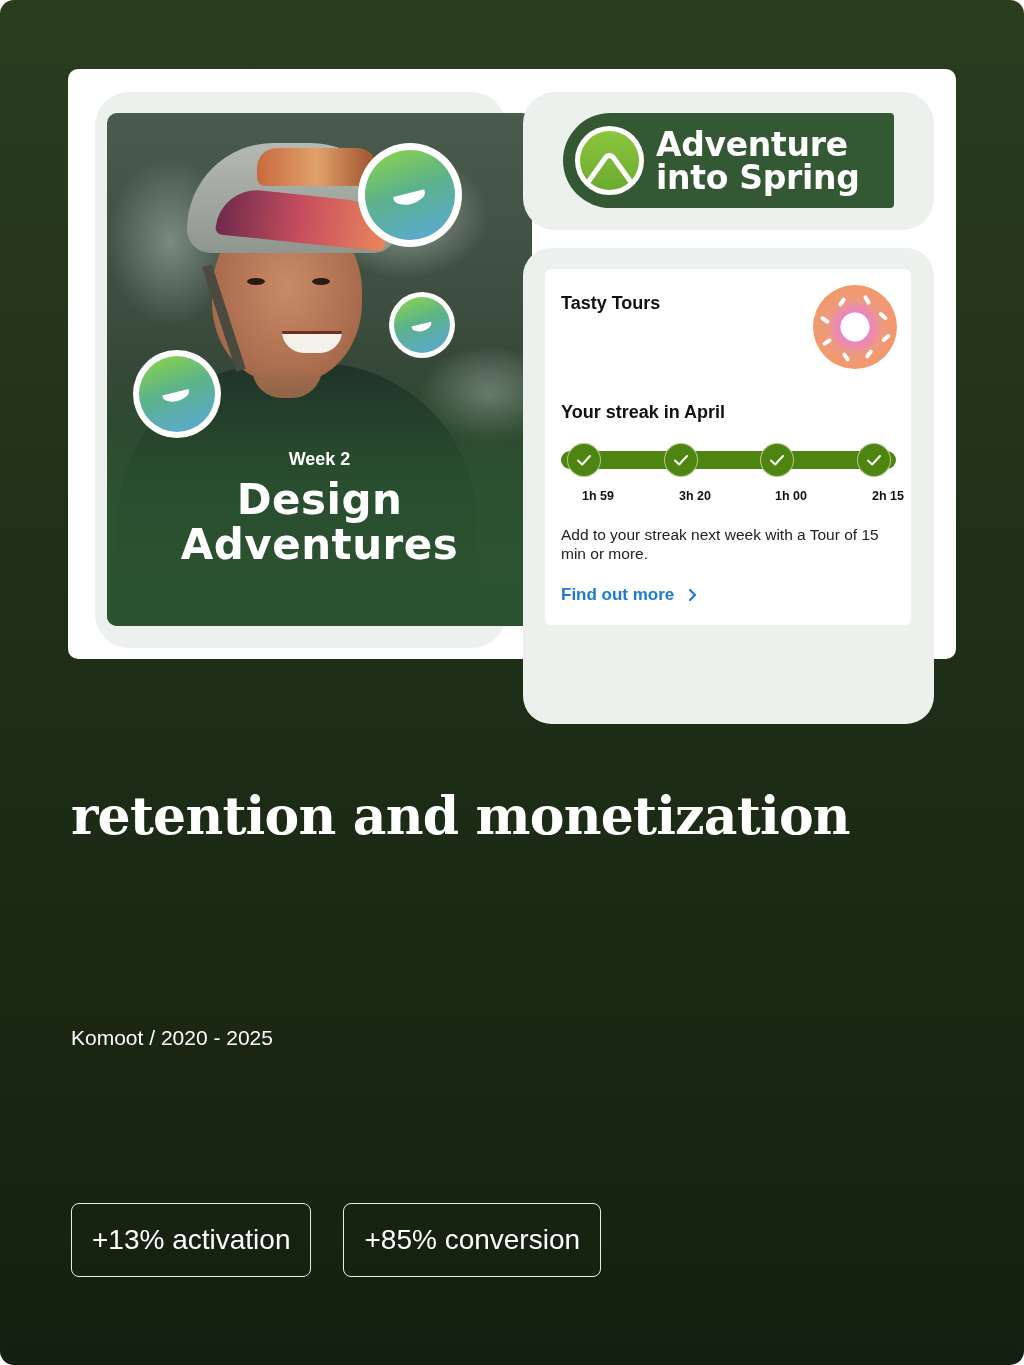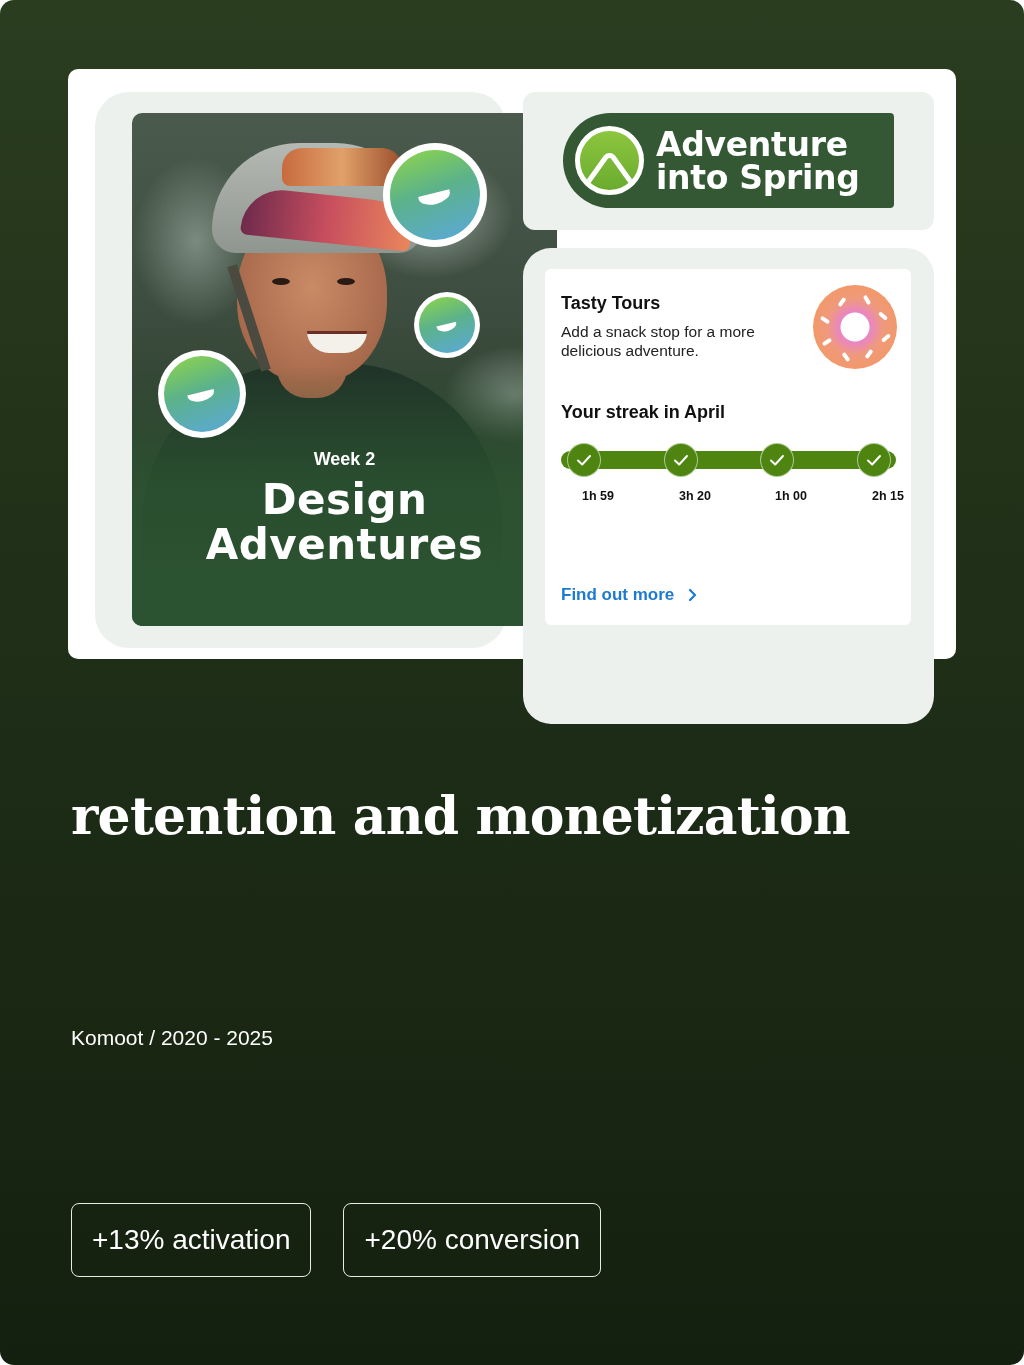--- a/index.html
+++ b/index.html
@@ -20,21 +20,21 @@
       width: 888px; height: 590px;
       background: #ffffff; border-radius: 10px;
     }
 
     .left-frame {
       position: absolute; left: 27px; top: 23px;
       width: 411px; height: 556px;
       background: #edf1ee; border-radius: 34px;
     }
     .promo {
-      position: absolute; left: 37px; top: 21px;
+      position: absolute; left: 12px; top: 21px;
       width: 425px; height: 513px;
       border-radius: 10px; overflow: hidden;
       background:
         radial-gradient(ellipse 120px 90px at 70% 20%, rgba(210,220,215,0.55), transparent 70%),
         radial-gradient(ellipse 90px 120px at 15% 25%, rgba(180,195,185,0.5), transparent 70%),
         radial-gradient(ellipse 100px 70px at 90% 55%, rgba(200,210,205,0.45), transparent 70%),
         linear-gradient(180deg, #4a5a4c 0%, #3c4c3e 40%, #2f4330 62%, #2c5331 100%);
     }
     
     .rider-body {
@@ -106,21 +106,21 @@
     .promo-title {
       position: absolute; left: 0; right: 0; top: 364px;
       text-align: center; color: #ffffff;
       font-family: "DejaVu Sans", sans-serif; font-weight: 700;
       font-size: 42px; line-height: 45px; letter-spacing: 0.5px;
     }
 
     .right-top-frame {
       position: absolute; left: 455px; top: 23px;
       width: 411px; height: 138px;
-      background: #edf1ee; border-radius: 12px;
+      background: #edf1ee; border-radius: 32px;
     }
     .badge-spring {
       position: absolute; left: 40px; top: 21px;
       width: 331px; height: 95px;
       background: #345834;
       border-radius: 48px 4px 4px 48px;
       display: flex; align-items: center;
     }
     .k-logo {
       margin-left: 12px; width: 69px; height: 69px; border-radius: 50%;
@@ -251,21 +251,20 @@
         <div class="spring-text">
           <span>Adventure</span>
           <span>into Spring</span>
         </div>
       </div>
     </div>
 
     <div class="right-bottom-frame">
       <div class="info-card">
         <div class="tasty-title">Tasty Tours</div>
-        <div class="tasty-desc">Add a snack stop for a more delicious adventure.</div>
         <div class="donut">
           <span class="sprinkle" style="left:27px;top:12px;transform:rotate(35deg);"></span>
           <span class="sprinkle" style="left:52px;top:10px;transform:rotate(-30deg);"></span>
           <span class="sprinkle" style="left:68px;top:26px;transform:rotate(-50deg);"></span>
           <span class="sprinkle" style="left:71px;top:48px;transform:rotate(50deg);"></span>
           <span class="sprinkle" style="left:54px;top:64px;transform:rotate(35deg);"></span>
           <span class="sprinkle" style="left:31px;top:67px;transform:rotate(-35deg);"></span>
           <span class="sprinkle" style="left:12px;top:52px;transform:rotate(55deg);"></span>
           <span class="sprinkle" style="left:10px;top:30px;transform:rotate(-55deg);"></span>
         </div>
@@ -292,36 +291,37 @@
           <svg viewBox="0 0 18 18">
               <path d="M3 9.5 L7.2 13.5 L15 5" fill="none" stroke="#ffffff" stroke-width="2" stroke-linecap="round" stroke-linejoin="round"></path>
             </svg>
         </div>
 
         <div class="streak-label" style="left:9px;">1h 59</div>
         <div class="streak-label" style="left:106px;">3h 20</div>
         <div class="streak-label" style="left:202px;">1h 00</div>
         <div class="streak-label" style="left:299px;">2h 15</div>
 
+        <div class="streak-note">Add to your streak next week with a Tour of 15 min or more.</div>
 
         <a class="find-more">
           <span>Find out more</span>
           <svg width="10" height="14" viewBox="0 0 10 14">
             <path d="M2 2 L7 7 L2 12" fill="none" stroke="#1d7ad0" stroke-width="2.2" stroke-linecap="round" stroke-linejoin="round"></path>
           </svg>
         </a>
       </div>
     </div>
   </div>
 
   <h1 class="headline">
     <div>retention and monetization</div>
   </h1>
 
   <div class="meta">Komoot / 2020 - 2025</div>
 
 
   <div class="metrics">
     <div class="metric">+13% activation</div>
-    <div class="metric">+20% conversion</div>
+    <div class="metric">+85% conversion</div>
   </div>
 
 </div>
 
 </body></html>

